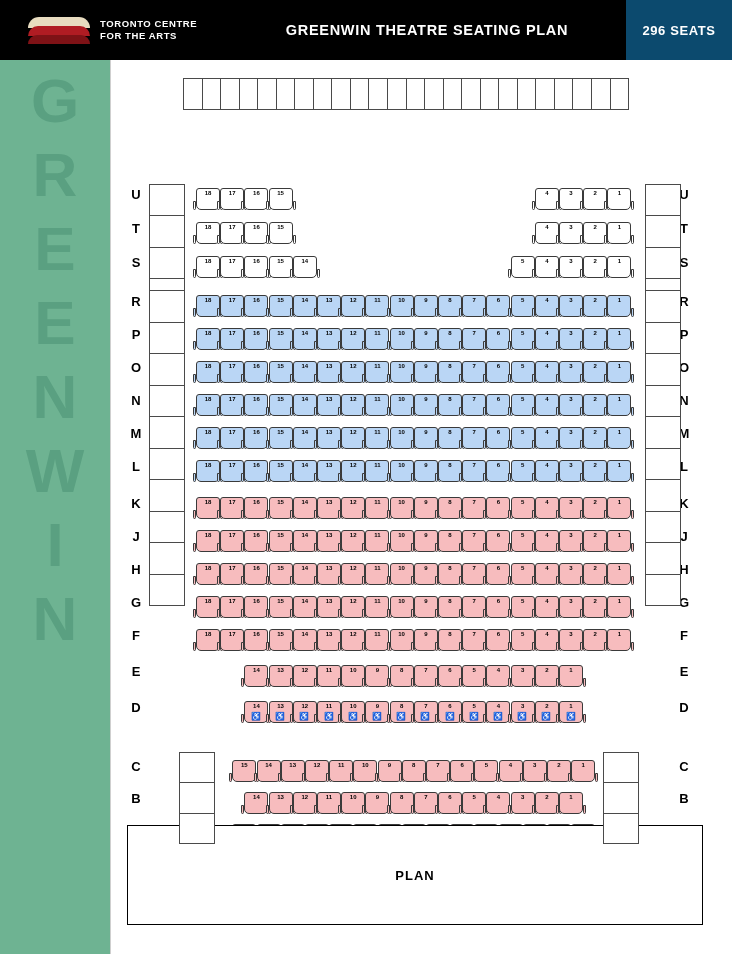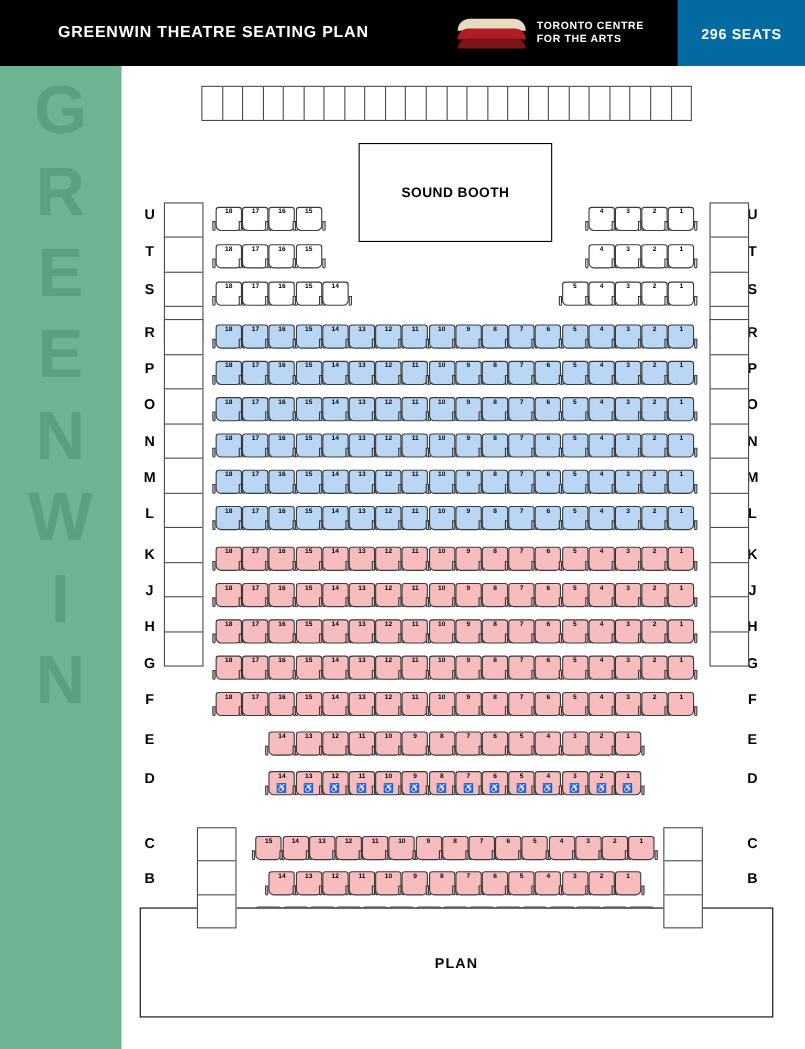--- a/index.html
+++ b/index.html
@@ -40,21 +40,21 @@
     line-height: 12px; text-transform: uppercase;
   }
   #title-block {
     flex: 1; display: flex; align-items: center; justify-content: center;
   }
   #plan-title {
     color: #ffffff; font-size: 14.5px; font-weight: bold; letter-spacing: 0.7px;
     text-transform: uppercase;
   }
   #seat-count-block {
-    width: 116px; background: #0369a1; display: flex; align-items: center; justify-content: center;
+    width: 106px; background: #0c4a6e; display: flex; align-items: center; justify-content: center;
   }
   #seat-count {
     color: #ffffff; font-size: 13px; font-weight: bold; letter-spacing: 0.6px;
   }
 
   
   #green-rail {
     position: absolute; left: 0; top: 60px;
     width: 110px; height: 894px;
     background: #6eb392;
@@ -157,33 +157,33 @@
     display: flex; align-items: center; justify-content: center;
   }
   #stage span { font-size: 13px; font-weight: bold; letter-spacing: 1px; }
 </style>
 </head>
 <body>
 
 <div id="page">
 
   <div id="header">
-    <div id="title-block">
-      <div id="plan-title">GREENWIN THEATRE SEATING PLAN</div>
-    </div>
     <div id="logo-block">
       <div id="logo-mark">
         <div class="band b1"></div>
         <div class="band b2"></div>
         <div class="band b3"></div>
       </div>
       <div id="logo-text">
         <div>Toronto Centre</div>
         <div>for the Arts</div>
       </div>
+    </div>
+    <div id="title-block">
+      <div id="plan-title">GREENWIN THEATRE SEATING PLAN</div>
     </div>
     <div id="seat-count-block">
       <div id="seat-count">296 SEATS</div>
     </div>
   </div>
 
   <div id="green-rail">
     <div id="rail-word">
         <div>G</div>
         <div>R</div>
@@ -218,23 +218,20 @@
         <div class="cell"></div>
         <div class="cell"></div>
         <div class="cell"></div>
         <div class="cell"></div>
         <div class="cell"></div>
         <div class="cell"></div>
         <div class="cell"></div>
         <div class="cell"></div>
       </div>
 
-    <div id="sound-booth">
-      <span>SOUND BOOTH</span>
-    </div>
 
     <div id="seat-layer">
         <div class="seat white" style="left: 85px; top: 128px;">
           <div class="arm-l"></div>
           <div class="arm-r"></div>
           <div class="num">18</div>
         </div>
         <div class="seat white" style="left: 109.2px; top: 128px;">
           <div class="arm-l"></div>
           <div class="arm-r"></div>

